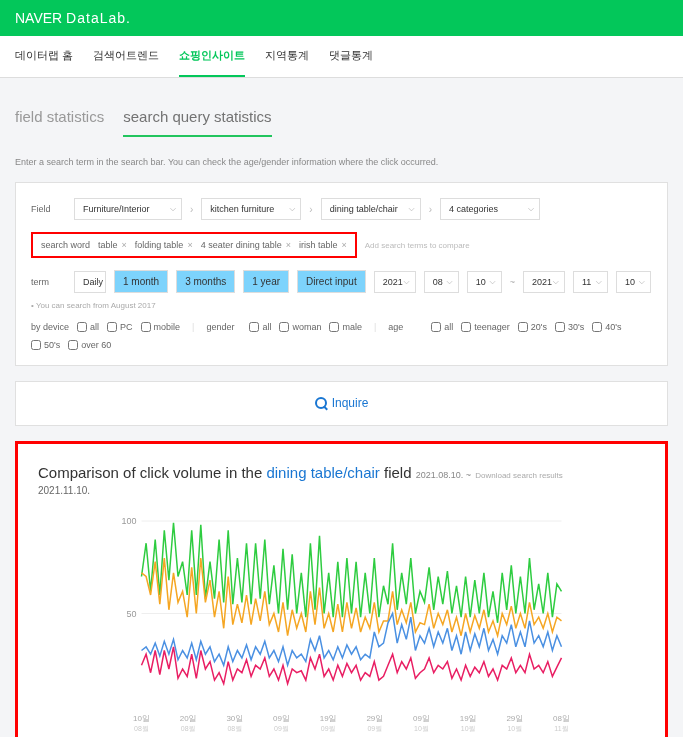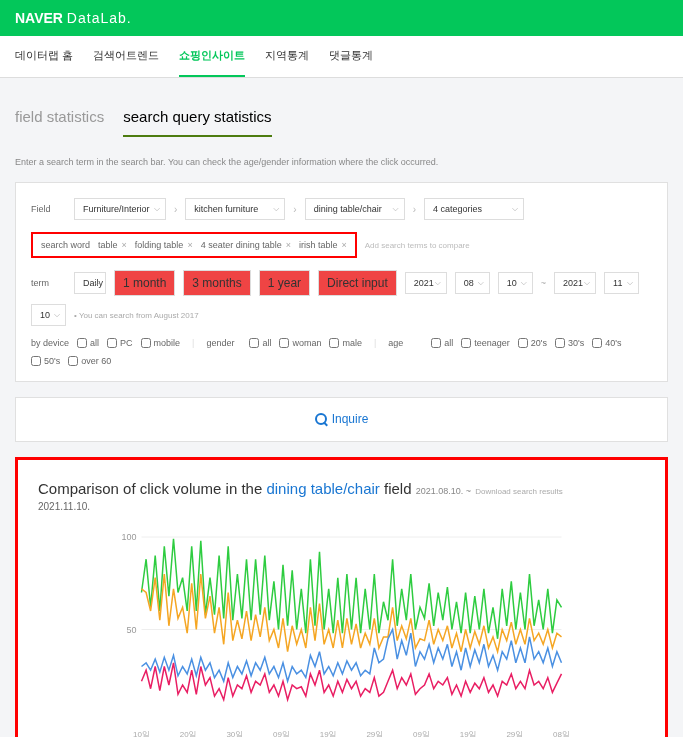--- a/index.html
+++ b/index.html
@@ -1,39 +1,39 @@
 <!DOCTYPE html>
 <html><head>
 <meta charset="utf-8">
 <style>
 *{margin:0;padding:0;box-sizing:border-box;font-family:Arial,sans-serif}
 body{background:#f4f5f7;font-size:10px;color:#333}
 .header{background:#03c75a;color:#fff;padding:10px 15px;font-size:14px}
-.header .naver{font-weight:bold}
+.header .naver{font-weight:normal}
 .header .datalab{font-weight:300;letter-spacing:1px}
 .tabs{background:#fff;border-bottom:1px solid #ddd;padding:0 15px;display:flex;gap:20px}
 .tab{padding:12px 0;font-size:11px;cursor:pointer;color:#333}
 .tab.active{color:#03c75a;border-bottom:2px solid #03c75a;font-weight:bold}
 .content{padding:20px 15px}
 .subtabs{display:flex;gap:19px;margin-bottom:20px}
 .subtab{padding:10px 0;font-size:15px;color:#999;cursor:pointer}
-.subtab.active{color:#000000;border-bottom:2px solid #4d7c0f}
+.subtab.active{color:#737373;border-bottom:2px solid #22c55e}
 .helper{font-size:9px;color:#888;margin-bottom:15px}
 .panel{background:#fff;border:1px solid #e0e0e0;padding:15px;margin-bottom:15px}
 .row{display:flex;align-items:center;gap:8px;margin-bottom:12px;font-size:9px;flex-wrap:wrap}
 .row:last-child{margin-bottom:0}
 .label{color:#666;min-width:35px}
 .select{border:1px solid #ddd;padding:5px 18px 5px 8px;font-size:9px;position:relative;background:#fff;cursor:pointer;display:inline-flex;align-items:center}
 .select::after{content:'⌵';position:absolute;right:5px;color:#aaa;font-size:8px}
 .chev{color:#bbb;font-size:10px}
 .redbox{border:2px solid red;padding:6px 8px;display:flex;align-items:center;gap:8px}
 .tag{display:inline-flex;align-items:center;gap:4px;font-size:9px;color:#666}
 .tag .x{color:#aaa;cursor:pointer}
 .addterms{color:#bbb;font-size:8px}
-.termbtn{border:1px solid #ddd;padding:5px 8px;font-size:12px;cursor:pointer;background:#ef4444}
+.termbtn{border:1px solid #ddd;padding:5px 8px;font-size:10px;cursor:pointer;background:#7dd3fc}
 .dash{color:#aaa}
 .hint{color:#aaa;font-size:8px}
 .chk{display:inline-flex;align-items:center;gap:3px;font-size:9px;color:#666}
 .chk input{width:10px;height:10px}
 .sep{color:#ddd;margin:0 4px}
 .inquire{text-align:center;padding:14px;background:#fff;border:1px solid #e0e0e0;margin-bottom:15px}
 .inquire-btn{color:#1976d2;font-size:12px;cursor:pointer;display:inline-flex;align-items:center;gap:5px}
 .mag{width:12px;height:12px;border:2px solid #1976d2;border-radius:50%;position:relative;display:inline-block}
 .mag::after{content:'';position:absolute;width:5px;height:2px;background:#1976d2;transform:rotate(45deg);bottom:-2px;right:-3px}
 .bottom{display:flex;gap:15px;align-items:flex-start}
@@ -73,21 +73,21 @@
   <div class="subtabs">
     <div class="subtab">field statistics</div>
     <div class="subtab active">search query statistics</div>
   </div>
 
   <div class="helper">Enter a search term in the search bar. You can check the age/gender information where the click occurred.</div>
 
   <div class="panel">
     <div class="row">
       <span class="label">Field</span>
-      <span class="select" style="width:92px">Furniture/Interior</span>
+      <span class="select" style="width:108px">Furniture/Interior</span>
       <span class="chev">›</span>
       <span class="select" style="width:100px">kitchen furniture</span>
       <span class="chev">›</span>
       <span class="select" style="width:100px">dining table/chair</span>
       <span class="chev">›</span>
       <span class="select" style="width:100px">4 categories</span>
     </div>
 
     <div class="row">
       <div class="redbox">

